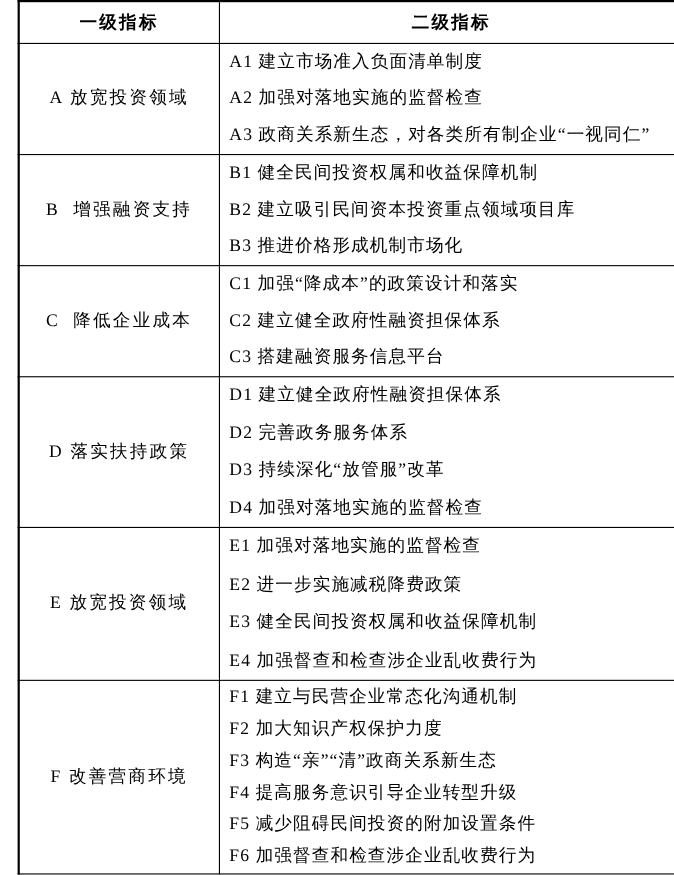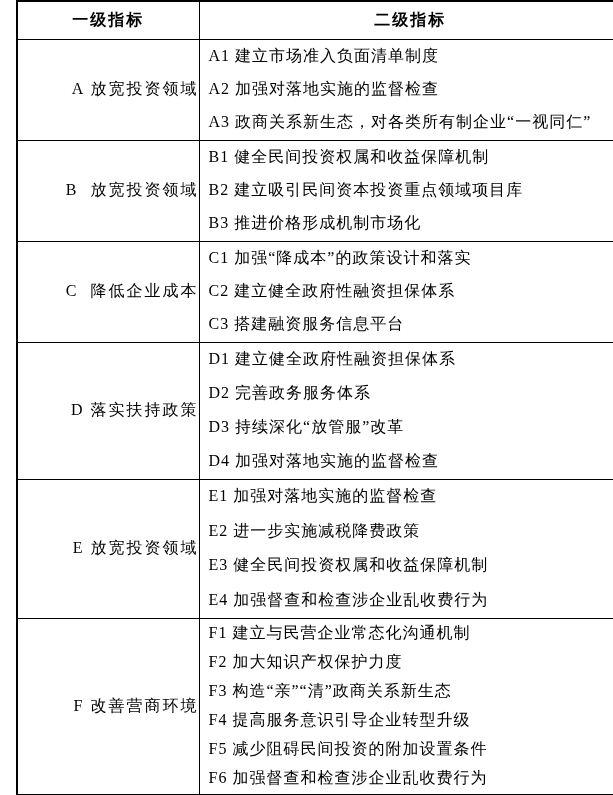--- a/index.html
+++ b/index.html
@@ -31,21 +31,21 @@
     vertical-align: middle;
   }
   tr.header-row { height: 38px; }
   th {
     font-size: 16px;
     font-weight: bold;
     letter-spacing: 2px;
     text-align: center;
   }
   td.level1-cell {
-    text-align: right;
+    text-align: center;
     font-size: 16px;
     letter-spacing: 2px;
     white-space: pre;
   }
   td.level2-cell { height: inherit; }
   .lines {
     display: flex;
     flex-direction: column;
     justify-content: space-around;
     height: 100%;
@@ -85,21 +85,21 @@
         <td class="level1-cell">A 放宽投资领域</td>
         <td class="level2-cell">
           <div class="lines">
             <div class="line">A1 建立市场准入负面清单制度</div>
             <div class="line">A2 加强对落地实施的监督检查</div>
             <div class="line">A3 政商关系新生态，对各类所有制企业“一视同仁”</div>
           </div>
         </td>
       </tr>
       <tr class="h100">
-        <td class="level1-cell">B  放宽投资领域</td>
+        <td class="level1-cell">B  增强融资支持</td>
         <td class="level2-cell">
           <div class="lines">
             <div class="line">B1 健全民间投资权属和收益保障机制</div>
             <div class="line">B2 建立吸引民间资本投资重点领域项目库</div>
             <div class="line">B3 推进价格形成机制市场化</div>
           </div>
         </td>
       </tr>
       <tr class="h100">
         <td class="level1-cell">C  降低企业成本</td>

